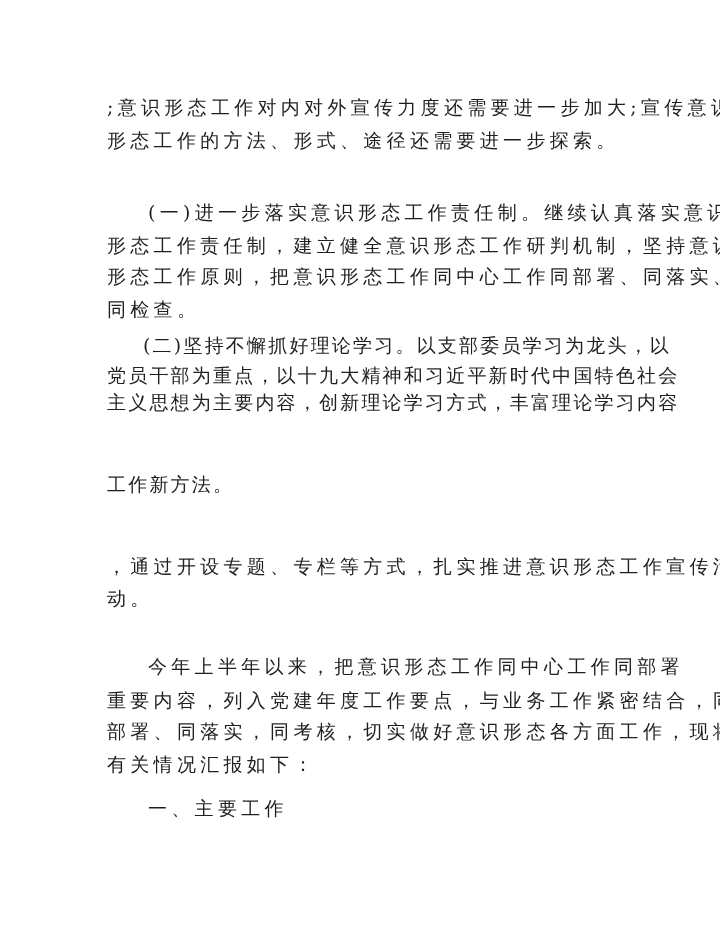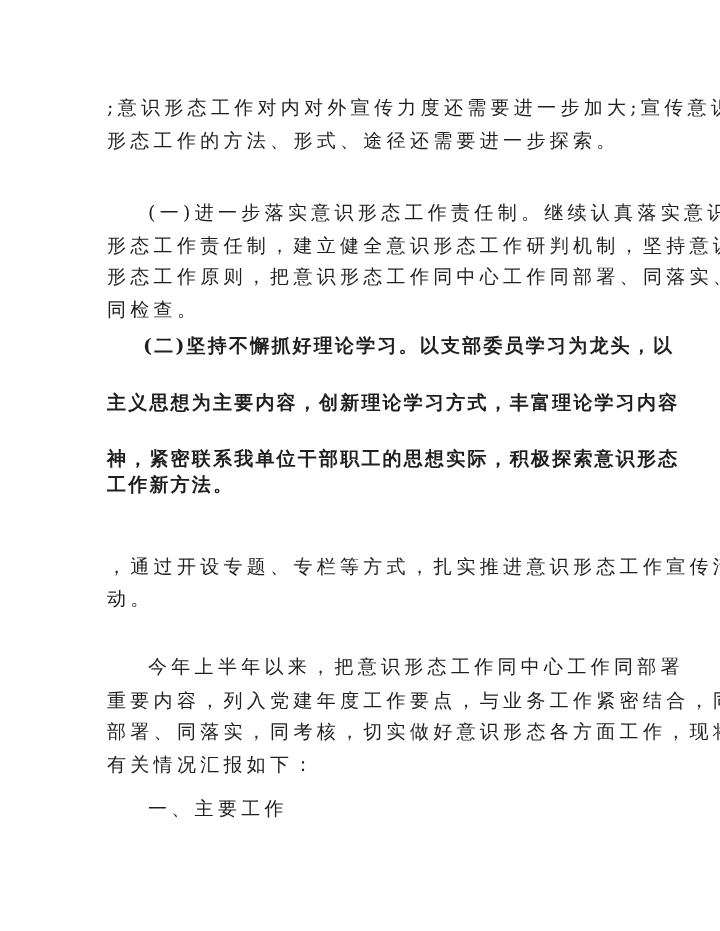--- a/index.html
+++ b/index.html
@@ -24,37 +24,37 @@
     .line {
       position: absolute;
       left: 107px;
       width: 510px;
       font-size: 19px;
       line-height: 24px;
       white-space: nowrap;
       letter-spacing: 4.3px;
       color: #1f1f1f;
     }
-    .line.tight { letter-spacing: 2.2px; font-weight: bold; }
+    .line.tight { letter-spacing: 2.2px; }
     .line.indent { left: 148px; }
     .line.indent-s { left: 143px; }
   </style>
 </head>
 <body>
 
 <div class="page">
   <div class="line" style="top:95px">;意识形态工作对内对外宣传力度还需要进一步加大;宣传意识</div>
   <div class="line" style="top:128px">形态工作的方法、形式、途径还需要进一步探索。</div>
   <div class="line indent" style="top:200px">(一)进一步落实意识形态工作责任制。继续认真落实意识</div>
   <div class="line" style="top:233px">形态工作责任制，建立健全意识形态工作研判机制，坚持意识</div>
   <div class="line" style="top:264px">形态工作原则，把意识形态工作同中心工作同部署、同落实、</div>
   <div class="line" style="top:297px">同检查。</div>
   <div class="line indent-s tight" style="top:333px">(二)坚持不懈抓好理论学习。以支部委员学习为龙头，以</div>
+  <div class="line tight" style="top:363px">党员干部为重点，以十九大精神和习近平新时代中国特色社会</div>
   <div class="line tight" style="top:390px">主义思想为主要内容，创新理论学习方式，丰富理论学习内容</div>
-  <div class="line tight" style="top:446px">神，紧密联系我单位干部职工的思想实际，积极探索意识形态</div>
   <div class="line tight" style="top:472px">工作新方法。</div>
   <div class="line" style="top:554px">，通过开设专题、专栏等方式，扎实推进意识形态工作宣传活</div>
   <div class="line" style="top:586px">动。</div>
   <div class="line indent" style="top:654px">今年上半年以来，把意识形态工作同中心工作同部署</div>
   <div class="line" style="top:688px">重要内容，列入党建年度工作要点，与业务工作紧密结合，同</div>
   <div class="line" style="top:719px">部署、同落实，同考核，切实做好意识形态各方面工作，现将</div>
   <div class="line" style="top:752px">有关情况汇报如下：</div>
   <div class="line indent" style="top:796px">一、主要工作</div>
 </div>
 

